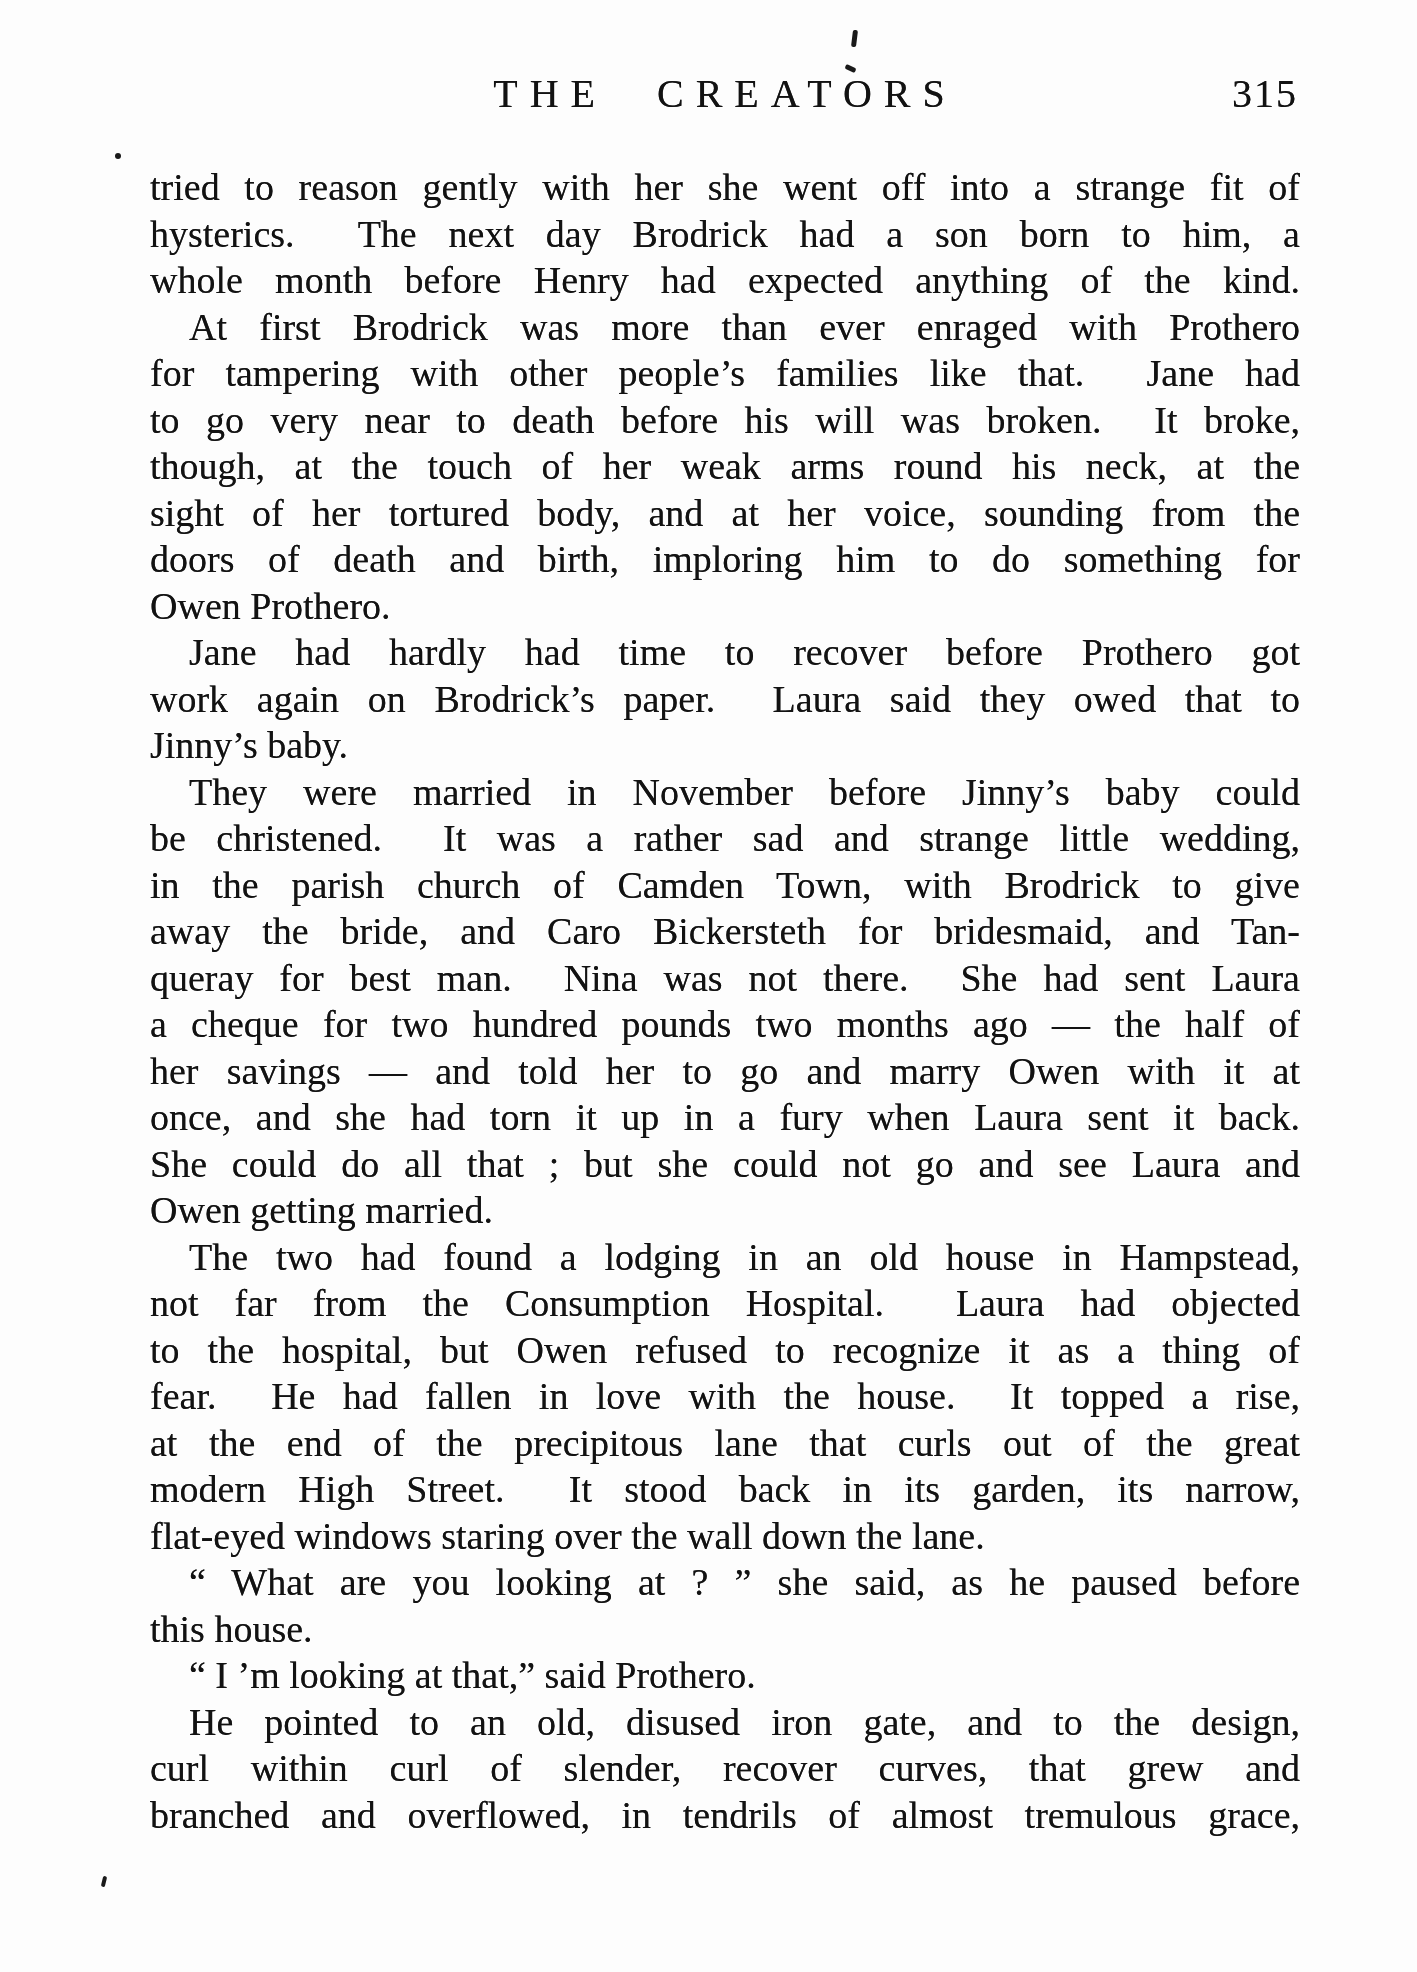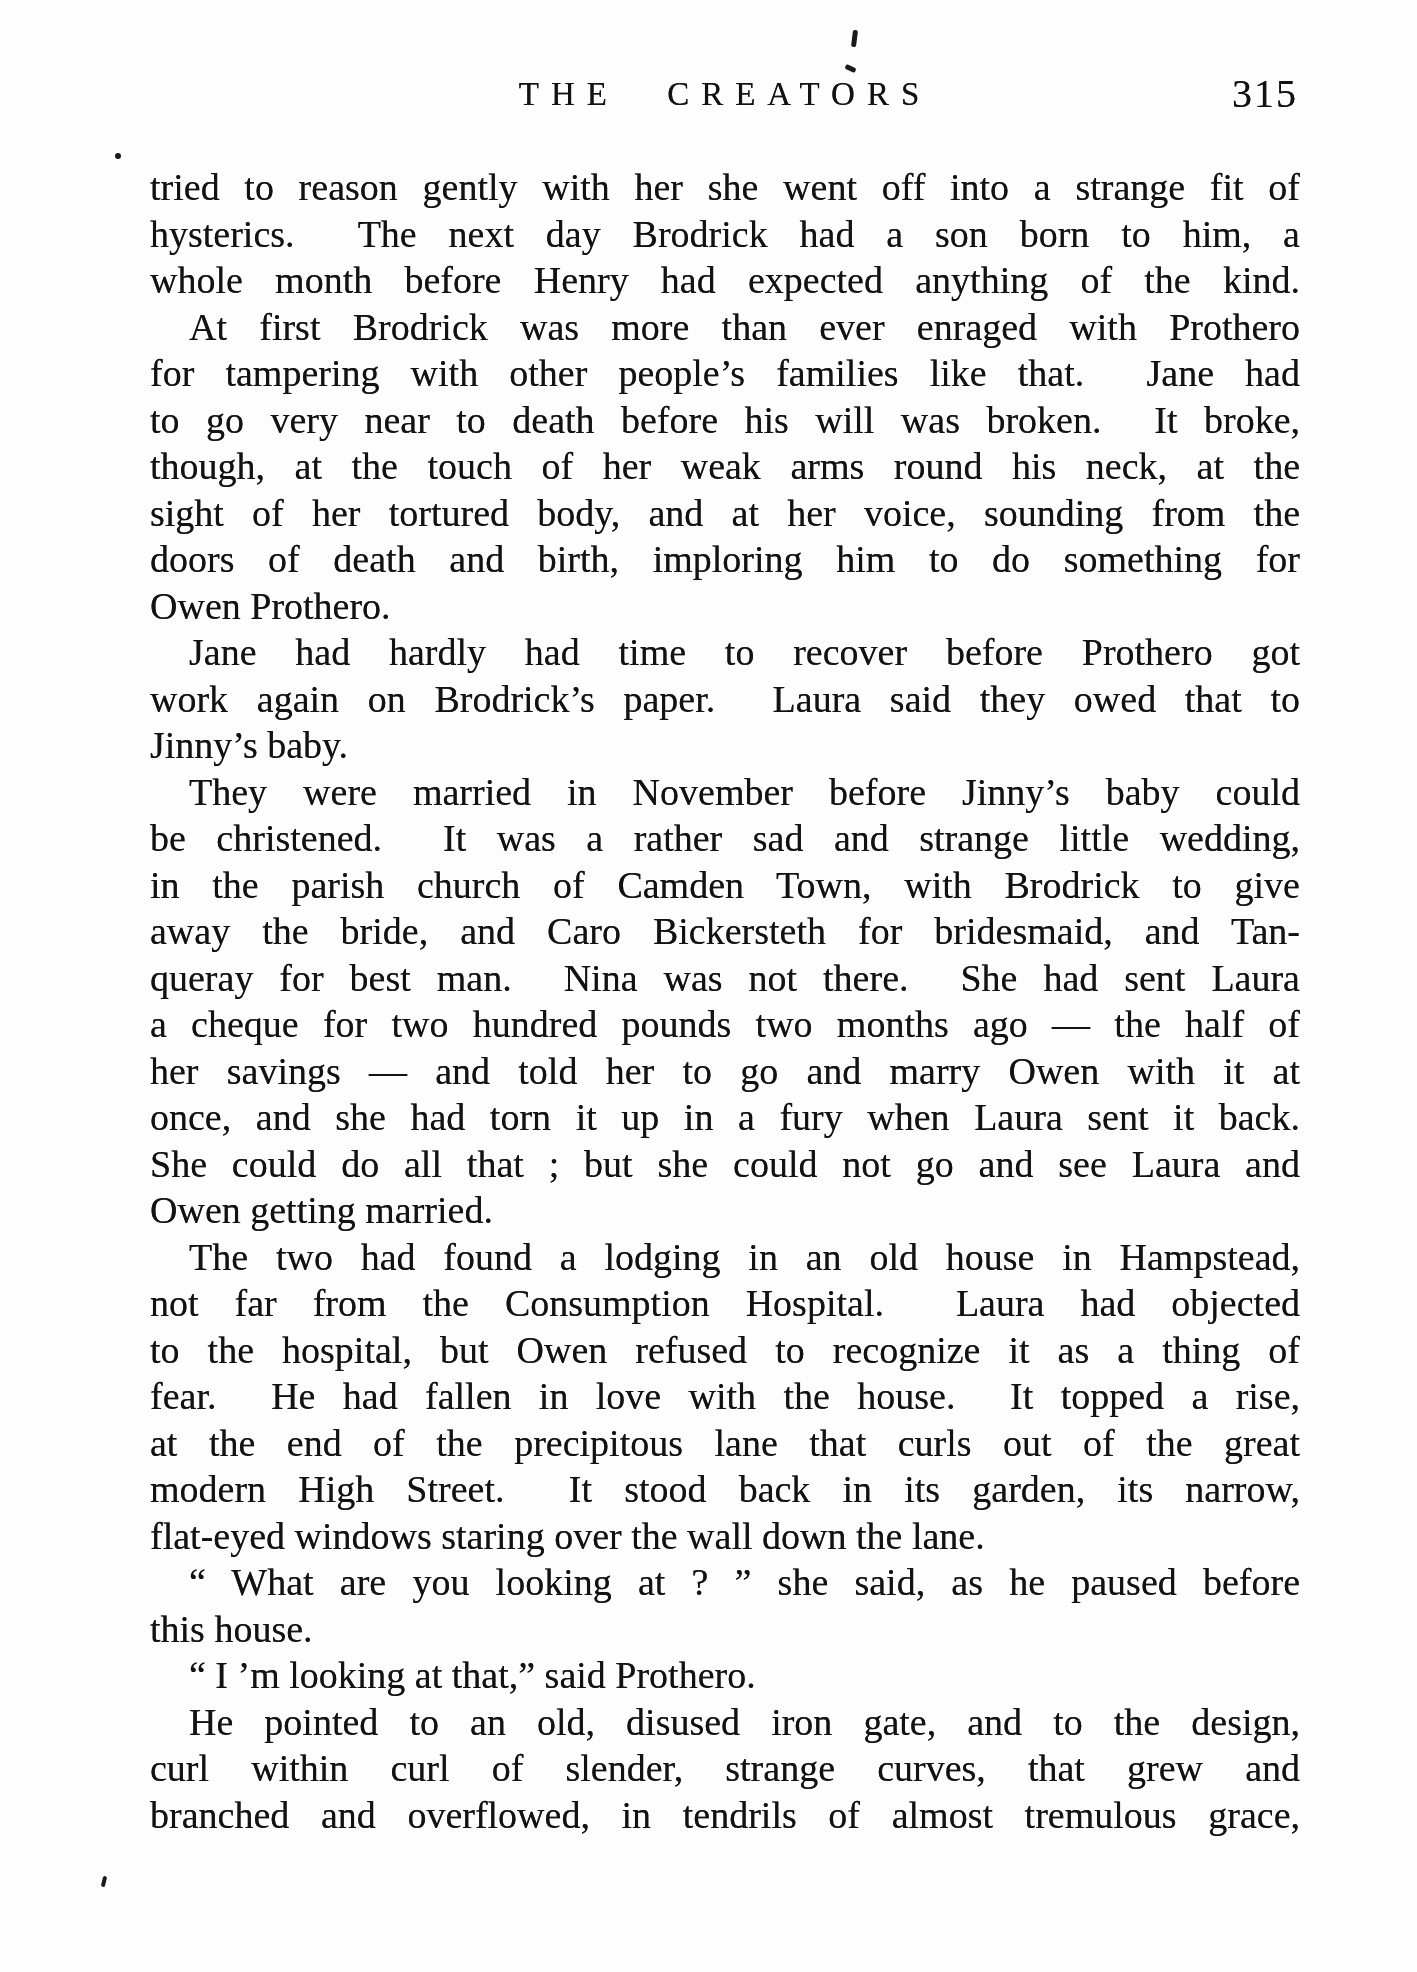--- a/index.html
+++ b/index.html
@@ -17,21 +17,21 @@
     left: 150px;
     top: 72px;
     width: 1150px;
     height: 44px;
     line-height: 44px;
   }
   .title {
     position: absolute;
     left: 0; right: 0;
     text-align: center;
-    font-size: 33px;
+    font-size: 40px;
     letter-spacing: 12px;
     word-spacing: 28px;
     text-shadow: 0 0 0.6px rgba(0,0,0,0.75);
     white-space: nowrap;
   }
   .pagenum {
     position: absolute;
     right: 2px;
     top: 0;
     font-size: 40px;
@@ -107,21 +107,21 @@
       <div class="line just">not far from the Consumption Hospital.&nbsp; Laura had objected</div>
       <div class="line just">to the hospital, but Owen refused to recognize it as a thing of</div>
       <div class="line just">fear.&nbsp; He had fallen in love with the house.&nbsp; It topped a rise,</div>
       <div class="line just">at the end of the precipitous lane that curls out of the great</div>
       <div class="line just">modern High Street.&nbsp; It stood back in its garden, its narrow,</div>
       <div class="line">flat-eyed windows staring over the wall down the lane.</div>
       <div class="line indent just">“ What are you looking at ? ” she said, as he paused before</div>
       <div class="line">this house.</div>
       <div class="line indent">“ I ’m looking at that,” said Prothero.</div>
       <div class="line indent just">He pointed to an old, disused iron gate, and to the design,</div>
-      <div class="line just">curl within curl of slender, strange curves, that grew and</div>
+      <div class="line just">curl within curl of slender, recover curves, that grew and</div>
       <div class="line just">branched and overflowed, in tendrils of almost tremulous grace,</div>
     </main>
 
   <div class="speck tick-above-title"></div>
   <div class="speck grave-on-o"></div>
   <div class="speck left-margin-dot"></div>
   <div class="speck bottom-comma"></div>
 
 </div>
 

